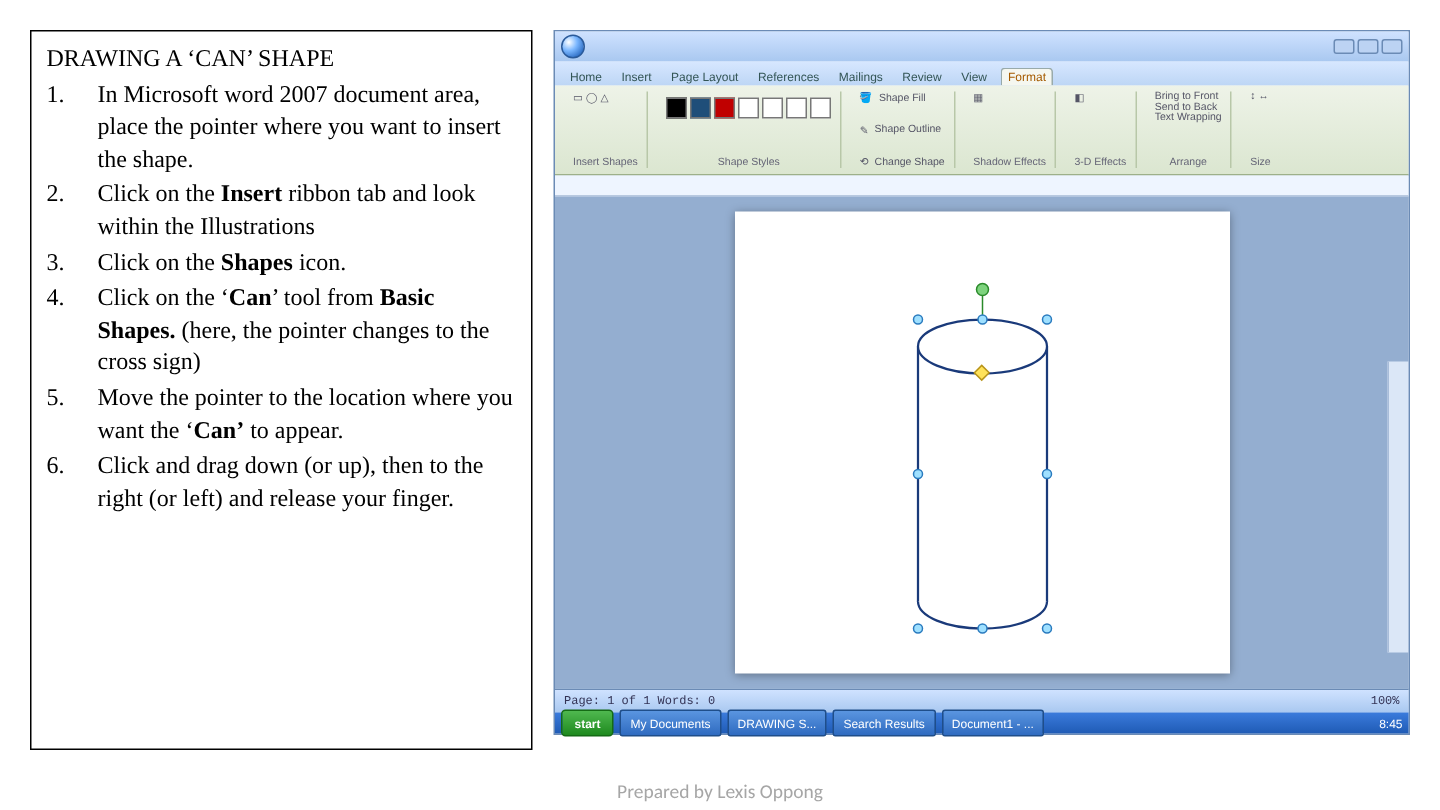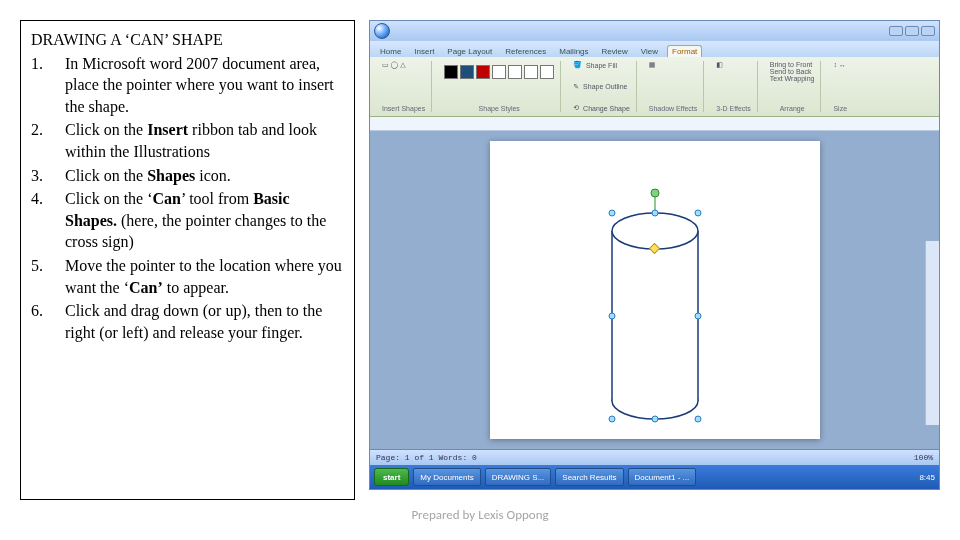--- a/index.html
+++ b/index.html
@@ -131,41 +131,41 @@
     background:#dbe7f7; border-left:1px solid #a9bdd9;
   }
   .statusbar {
     height: 16px;
     background: linear-gradient(#cfe2ff,#a9c8f0);
     border-top:1px solid #6b8bb5;
     display:flex; align-items:center; justify-content:space-between;
     padding:0 6px; font-size:8px; color:#335;font-family:Liberation Mono, monospace;
   }
   .taskbar {
-    height: 24px;
+    height: 14px;
     background: linear-gradient(#3b7bdc,#1f5bb5);
     display:flex; align-items:center; gap:4px;
     padding:0 4px; font-size:8px; color:#fff;
   }
   .taskbar .startbtn {
     height:18px; padding:0 8px;
     background: linear-gradient(#4fb84f,#1f8a1f);
     border-radius:3px; border:1px solid #156b15;
     display:flex; align-items:center; font-weight:600;
   }
   .taskbar .taskbtn {
     height:18px; padding:0 6px;
     background: linear-gradient(#5a95e0,#2f6bc0);
     border:1px solid #1f4e8a; border-radius:2px;
     display:flex; align-items:center;
   }
   .taskbar .tray { margin-left:auto; display:flex; align-items:center; gap:4px; }
   .footer {
     position:absolute;
-    bottom: 18px;
+    bottom: 4px;
     width:100%;
     text-align:center;
     font-family: Calibri, Arial, sans-serif;
     font-size: 13px;
     color: #a6a6a6;
   }
 </style>
 </head>
 <body>
 

